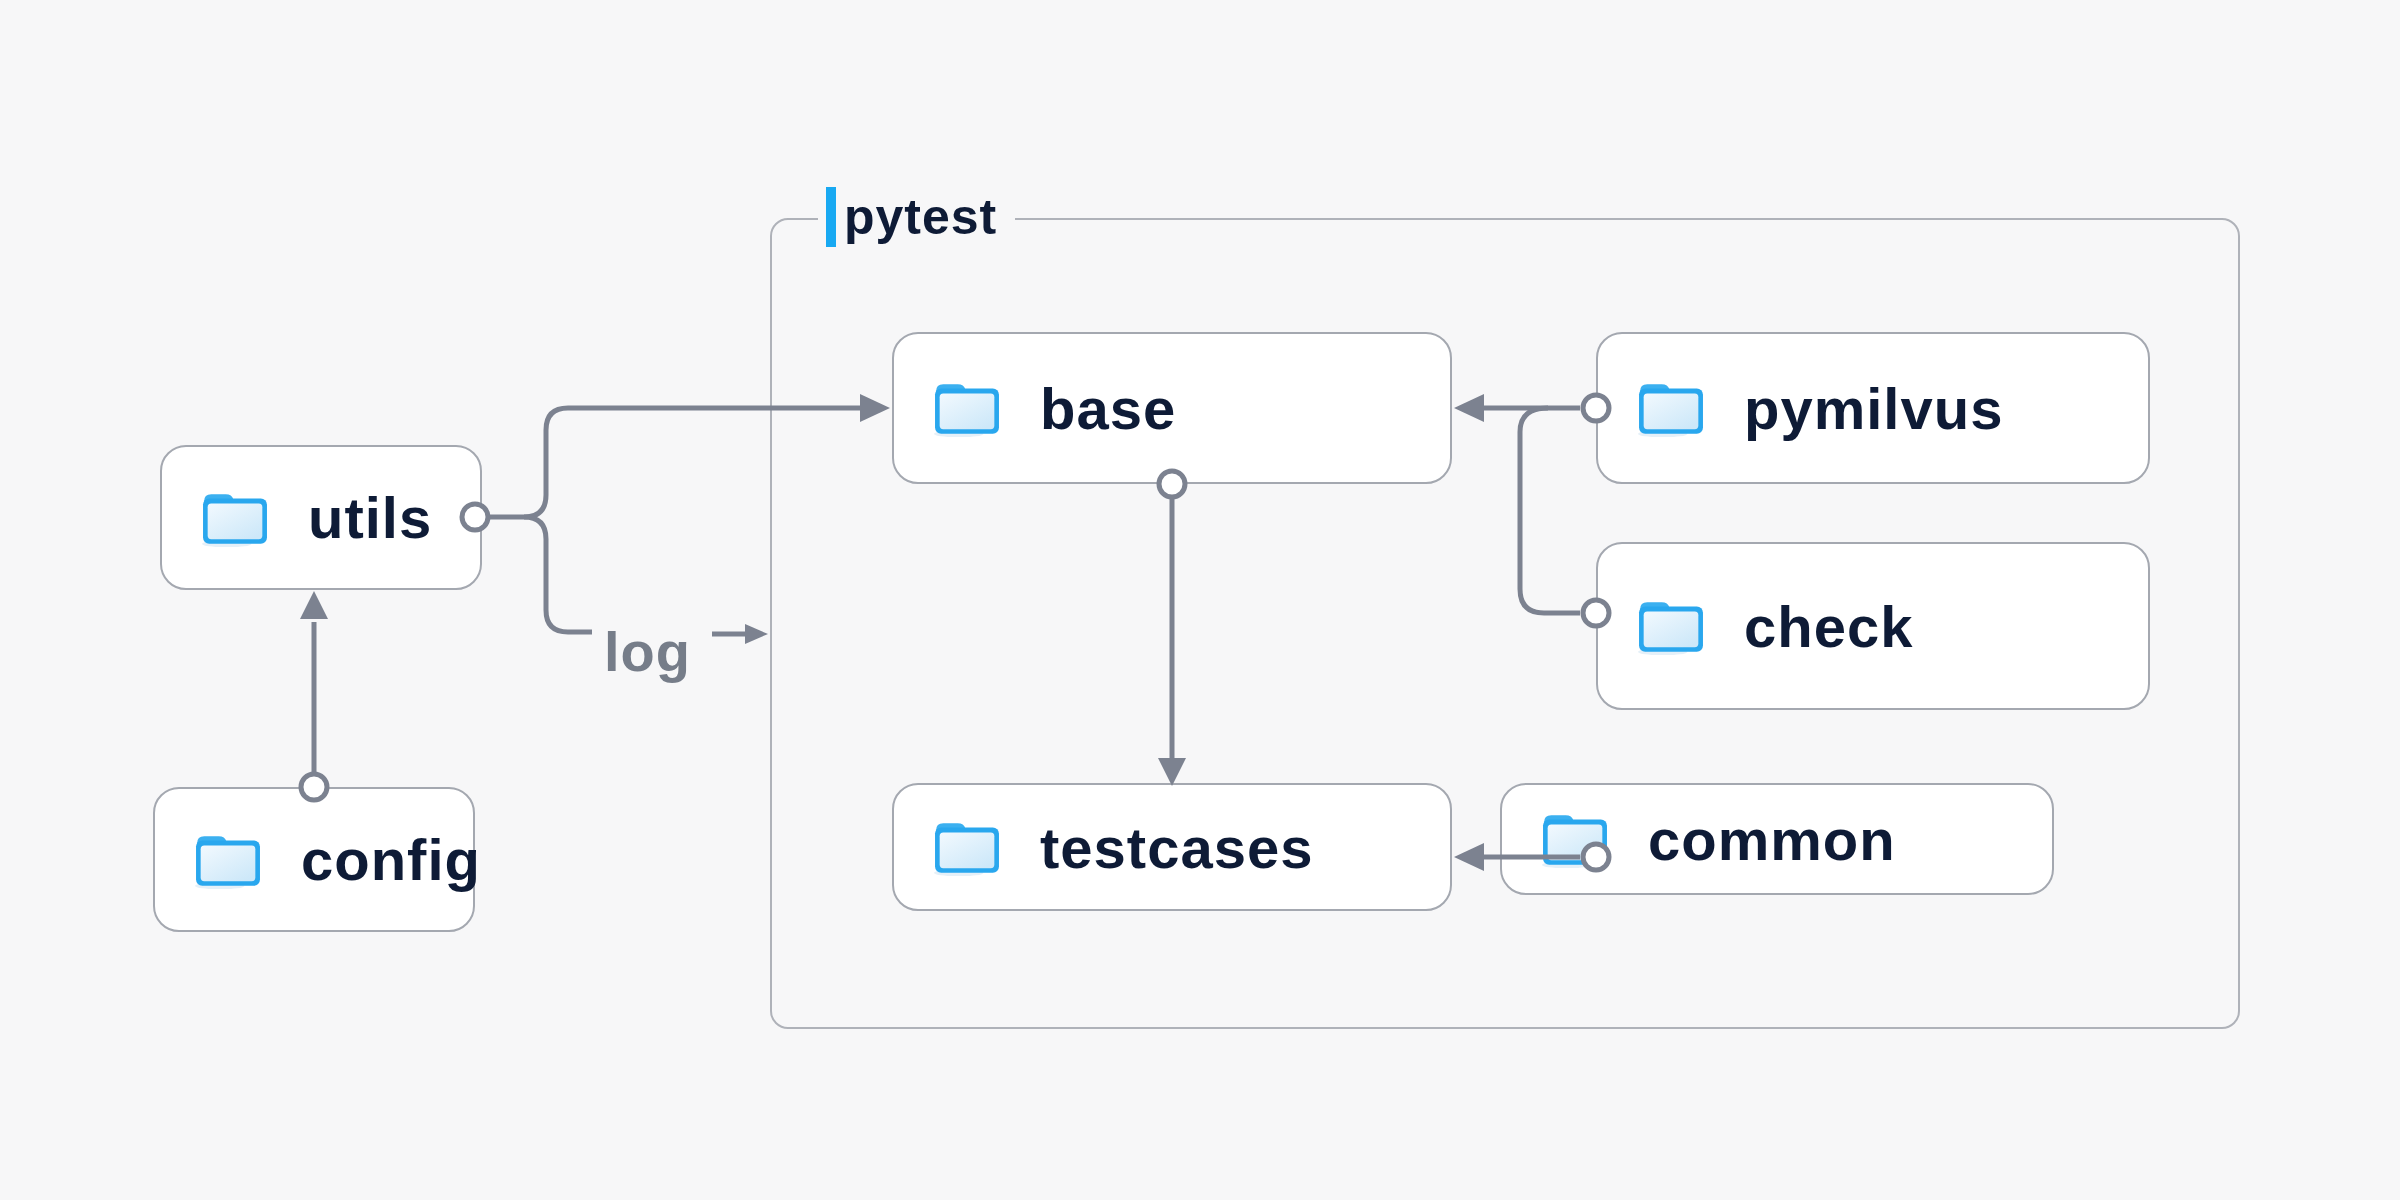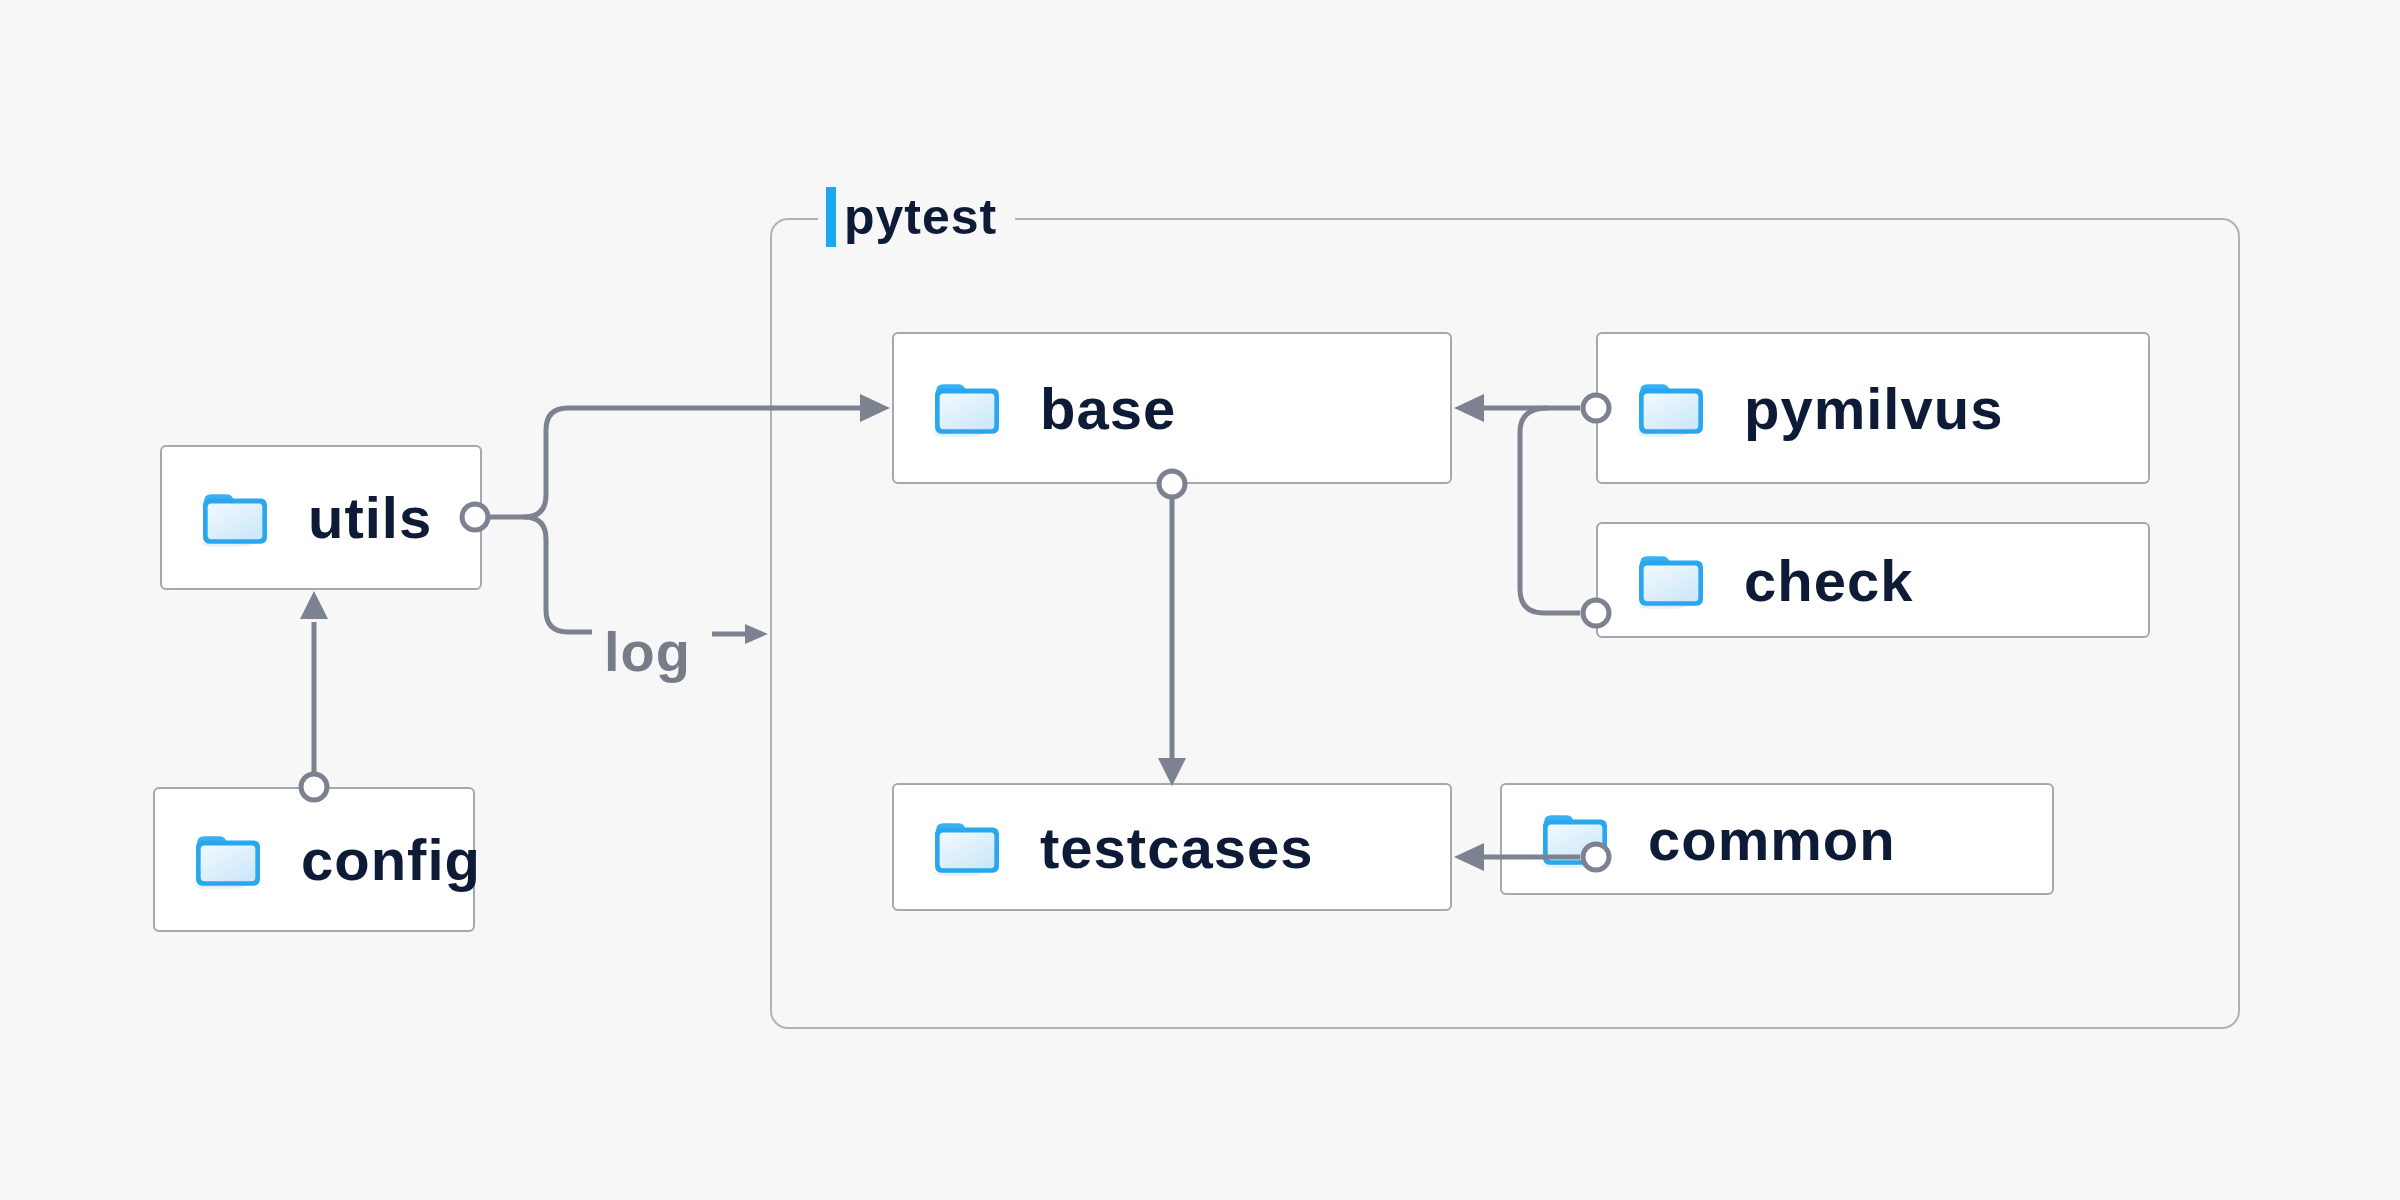--- a/index.html
+++ b/index.html
@@ -41,21 +41,21 @@
   }
   .group-label .glabel{
     font-size:50px;font-weight:bold;color:var(--text);letter-spacing:1px;
   }
 
   
   .node{
     position:absolute;
     background:var(--node-fill);
     border:2px solid var(--node-border);
-    border-radius:6px;
+    border-radius:26px;
     display:flex;align-items:center;
     padding-left:40px;gap:40px;
     z-index:2;
   }
   .node .nlabel{
     font-size:58px;font-weight:bold;color:var(--text);letter-spacing:1px;
   }
   .folder{width:66px;height:58px;flex:0 0 auto;}
 
   
@@ -161,21 +161,21 @@
   <div class="node" style="left:1596px;top:332px;width:554px;height:152px">
     <svg class="folder" viewBox="0 0 64 56">
       <ellipse cx="24" cy="53" rx="24" ry="3.5" fill="#cfe4f2" opacity="0.55"></ellipse>
       <path d="M2 12 q0 -7 7 -7 h14 q6 0 7.5 5 l2 6 H2 z" fill="#3bb0f0"></path>
       <rect x="1" y="9" width="62" height="44" rx="6" fill="#29a7ee"></rect>
       <rect x="5.5" y="14" width="53" height="34.5" rx="3.5" fill="url(#fg)"></rect>
     </svg>
     <span class="nlabel">pymilvus</span>
   </div>
 
-  <div class="node" style="left:1596px;top:522px;width:554px;height:116px">
+  <div class="node" style="left:1596px;top:542px;width:554px;height:168px">
     <svg class="folder" viewBox="0 0 64 56">
       <ellipse cx="24" cy="53" rx="24" ry="3.5" fill="#cfe4f2" opacity="0.55"></ellipse>
       <path d="M2 12 q0 -7 7 -7 h14 q6 0 7.5 5 l2 6 H2 z" fill="#3bb0f0"></path>
       <rect x="1" y="9" width="62" height="44" rx="6" fill="#29a7ee"></rect>
       <rect x="5.5" y="14" width="53" height="34.5" rx="3.5" fill="url(#fg)"></rect>
     </svg>
     <span class="nlabel">check</span>
   </div>
 
   <div class="node" style="left:892px;top:783px;width:560px;height:128px">

